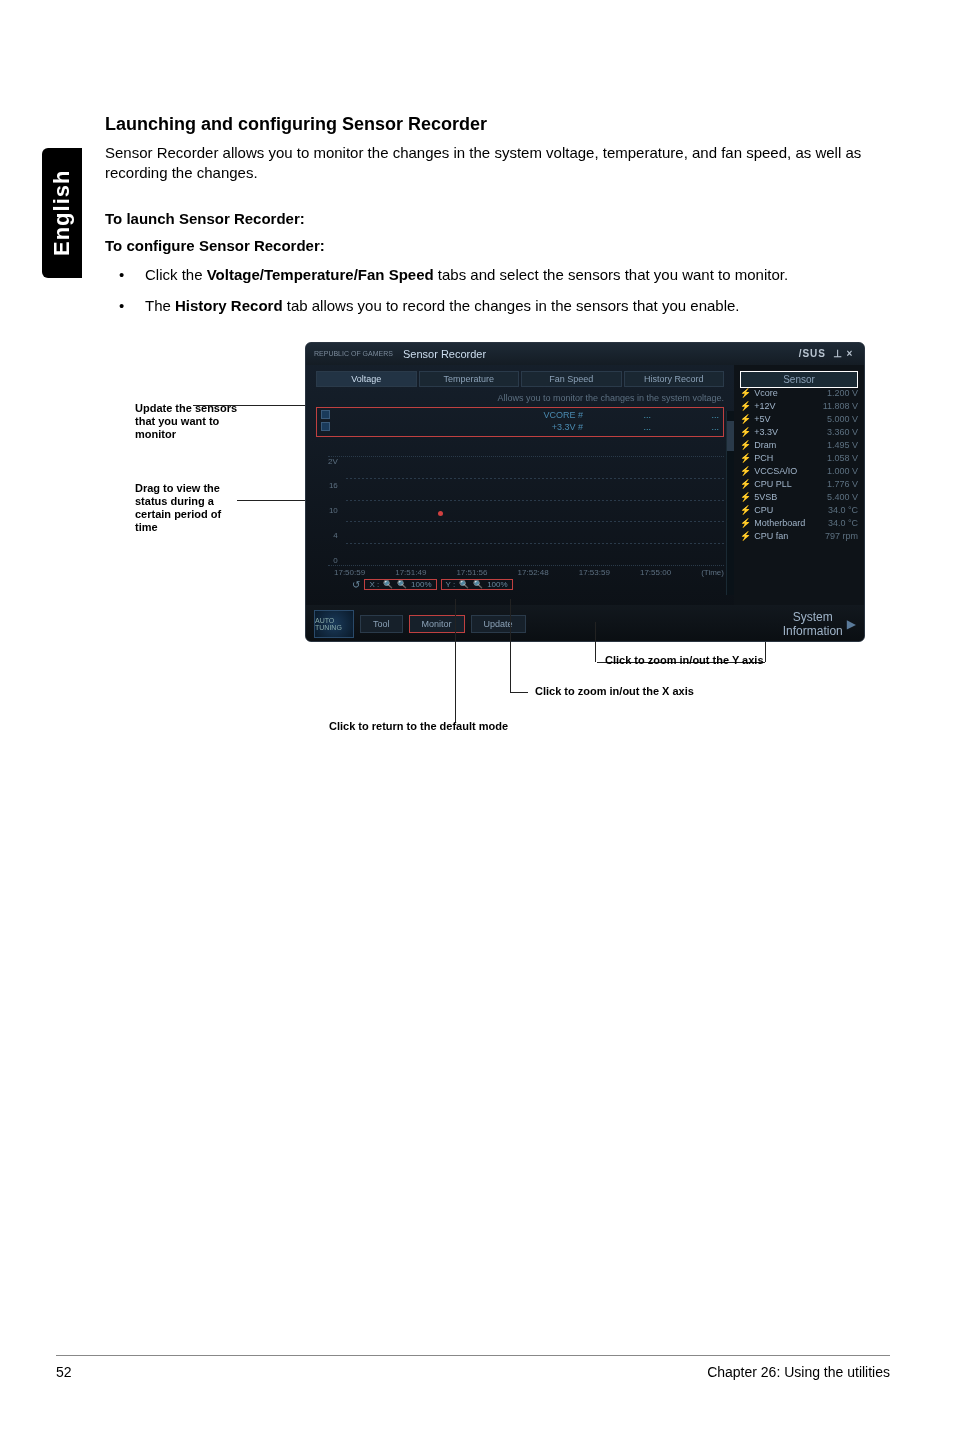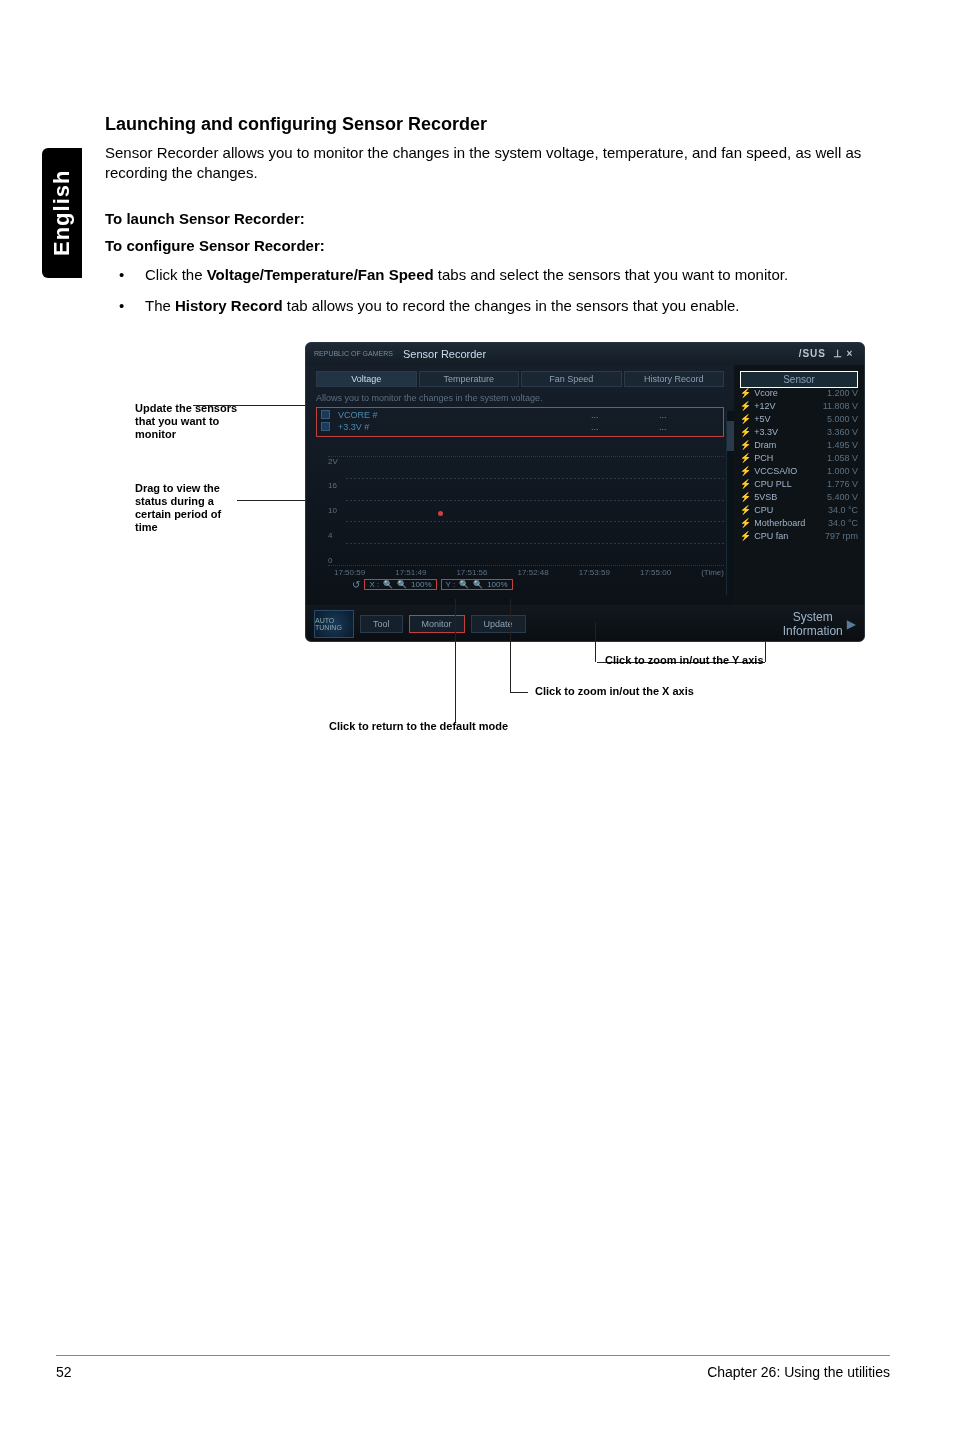--- a/index.html
+++ b/index.html
@@ -208,21 +208,21 @@
         <div class="title-lbls">
           <span style="font-size:7px;line-height:1;">REPUBLIC OF GAMERS</span>
           <span style="color:#cde;font-size:11px;">Sensor Recorder</span>
         </div>
         <div class="asus">
           <span>/SUS</span>
           <span class="ss-close-icons"><span>⊥</span><span>×</span></span>
         </div>
       </div>
       <div class="ss-body">
-        <div class="ss-main" style="position:relative;">
+        <div class="ss-main" style="position:relative;text-align:right;">
           <div style="display:flex;align-items:flex-start;gap:6px;">
             <div class="tab-row" style="flex:1;">
               <div class="tab active">Voltage</div>
               <div class="tab">Temperature</div>
               <div class="tab">Fan Speed</div>
               <div class="tab">History Record</div>
             </div>
           </div>
           <div class="desc-line">Allows you to monitor the changes in the system voltage.</div>
           <div class="sensor-sel">

